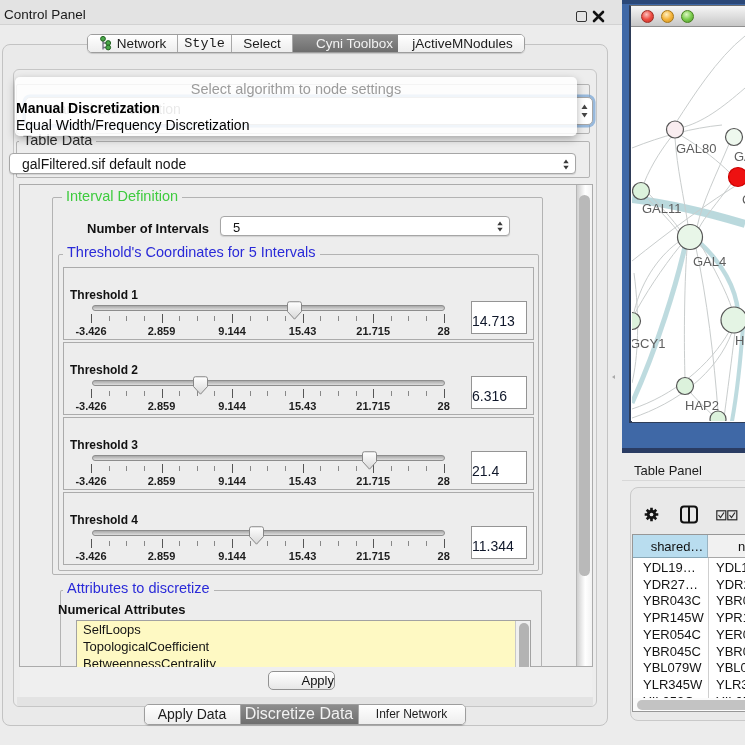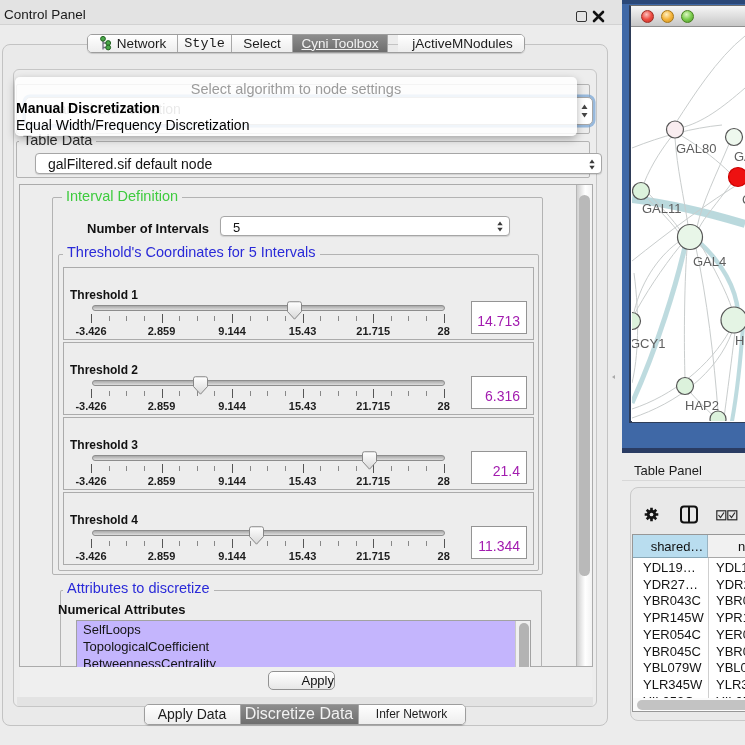--- a/index.html
+++ b/index.html
@@ -11,21 +11,21 @@
 .combo { position:absolute; background:#fff; border:1px solid #a6a6a6; border-radius:4px; box-shadow:0 1px 1px rgba(0,0,0,0.12); }
 .updn { position:absolute; width:9px; }
 .updn svg { display:block; }
 .tab { position:absolute; top:0; height:100%; display:flex; align-items:center; justify-content:center; font-size:12px; color:#1c1c1c; background:linear-gradient(#ffffff,#ededed); border-right:1px solid #a8a8a8; }
 .tabsel { background:linear-gradient(#8d8d8d,#6e6e6e); color:#f2f2f2; }
 #toptabs .tab { font-size:13.5px; }
 .trow { position:absolute; left:63px; width:471px; height:73px; background:#ededed; border:1px solid #ababab; }
 .tlabel { position:absolute; left:6px; top:4px; font-weight:bold; font-size:12px; color:#111;margin-top:16px; }
 .track { position:absolute; left:28px; top:37px; width:353px; height:6px; border-radius:3px; background:linear-gradient(#a9a9a9,#dedede); border:1px solid #8d8d8d; }
 .thumb { position:absolute; top:33px; width:15px; height:19px; }
-.vbox { position:absolute; left:407px; top:33px; width:56px; height:33px; background:#fff; border:1px solid #949494; font-size:14px; color:#a21caf; text-align:right; padding:11px 6px 0 0; }
+.vbox { position:absolute; left:407px; top:33px; width:56px; height:33px; background:#fff; border:1px solid #949494; font-size:14px; color:#0f172a; padding:11px 6px 0 0; }
 .ticklbl { position:absolute; top:57px; width:60px; margin-left:-30px; text-align:center; font-size:11px; font-weight:bold; color:#1d1d1d; }
 </style>
 </head>
 <body>
 
 <div class="abs" style="left:0;top:0;width:622px;height:745px;background:#ececec;">
 
   <div class="abs" style="left:0;top:0;width:622px;height:25px;background:#e3e3e3;border-bottom:1px solid #d2d2d2;">
     <div class="abs" style="left:4px;top:7px;font-size:13.5px;color:#1b1b1b;">Control Panel</div>
     <div class="abs" style="left:576px;top:11px;width:11px;height:11px;border:1.5px solid #333;border-radius:2px;"></div>
@@ -40,39 +40,39 @@
     <div class="tab" style="left:0;width:90px;">
       <svg width="13" height="15" viewBox="0 0 13 15" style="margin-right:5px;">
         <path d="M4 3 V13.5 M4 7 H9 M4 11.5 H9" stroke="#6f6f7f" stroke-width="1.3" fill="none"></path>
         <circle cx="4" cy="2.8" r="2.4" fill="#4aa84a" stroke="#206020" stroke-width="1"></circle>
         <circle cx="9.2" cy="7" r="2.4" fill="#4aa84a" stroke="#206020" stroke-width="1"></circle>
         <circle cx="9.2" cy="11.5" r="2.4" fill="#4aa84a" stroke="#206020" stroke-width="1"></circle>
       </svg>
       Network</div>
     <div class="tab" style="left:90px;width:54px;font-family:Liberation Mono, monospace;">Style</div>
     <div class="tab" style="left:144px;width:61px;">Select</div>
-    <div class="tab tabsel" style="left:205px;width:95px;text-decoration:underline;">Cyni Toolbox</div>
+    <div class="tab tabsel" style="left:205px;width:124px;">Cyni Toolbox</div>
     <div class="tab" style="left:310px;width:129px;border-right:none;">jActiveMNodules</div>
   </div>
 
   <div class="abs" style="left:13px;top:69px;width:584px;height:638px;background:#ededed;border:1px solid #c6c6c6;border-radius:6px;"></div>
 
   <div class="grp" style="left:16px;top:84px;width:574px;height:50px;border-color:#b3b3b3;"></div>
 
   <div class="combo" style="left:25px;top:97px;width:568px;height:28px;box-shadow:0 0 0 2.5px rgba(116,163,212,0.7);border-radius:5px;"></div>
   <div class="updn" style="left:581px;top:104px;">
     <svg width="7" height="14" viewBox="0 0 7 14">
         <path d="M3.5 0.5 L6.5 5 H0.5 Z" fill="#444"></path>
         <path d="M3.5 13.5 L0.5 9 H6.5 Z" fill="#444"></path>
       </svg>
   </div>
 
   <div class="grp" style="left:16px;top:141px;width:574px;height:37px;"></div>
   <div class="gtitle" style="left:19px;top:133px;color:#2b2b2b;">Table Data</div>
-  <div class="combo" style="left:35px;top:153px;width:567px;height:21px;">
+  <div class="combo" style="left:9px;top:153px;width:567px;height:21px;">
     <div class="abs" style="left:12px;top:1.5px;font-size:14px;color:#141414;">galFiltered.sif default node</div>
     <svg class="abs" style="right:6px;top:4.5px;" width="6" height="11" viewBox="0 0 6 11">
         <path d="M3 0.5 L5.7 4.3 H0.3 Z" fill="#3a3a3a"></path>
         <path d="M3 10.5 L0.3 6.7 H5.7 Z" fill="#3a3a3a"></path>
       </svg>
   </div>
 
   <div class="abs" style="left:19px;top:184px;width:574px;height:483px;background:#ededed;border:1px solid #ababab;"></div>
 
   <div class="abs" style="left:576px;top:185px;width:16px;height:481px;background:linear-gradient(90deg,#cfcfcf,#ffffff 55%,#f2f2f2);border-left:1px solid #b5b5b5;"></div>
@@ -254,21 +254,21 @@
               <stop offset="1" stop-color="#d8d8d8"></stop>
             </linearGradient>
           </defs>
         </svg></div>
   <div class="vbox">11.344</div>
 </div>
 
   <div class="grp" style="left:60px;top:590px;width:482px;height:90px;border-bottom:none;"></div>
   <div class="gtitle" style="left:63px;top:580.5px;color:#2a2ad8;">Attributes to discretize</div>
   <div class="abs" style="left:58px;top:602px;font-size:13px;font-weight:bold;color:#111;">Numerical Attributes</div>
-  <div class="abs" style="left:76px;top:620px;width:455px;height:58px;background:#c4b5fd;border:1px solid #a2a2a2;border-bottom:none;overflow:hidden;">
+  <div class="abs" style="left:76px;top:620px;width:455px;height:58px;background:#fef9c3;border:1px solid #a2a2a2;border-bottom:none;overflow:hidden;">
     <div style="padding:0px 0 0 6px;font-size:13px;color:#141414;line-height:17px;">SelfLoops<br>TopologicalCoefficient<br>BetweennessCentrality</div>
     <div class="abs" style="left:438px;top:0;width:17px;height:47px;background:#f0f0f0;border-left:1px solid #c9c9c9;"></div>
     <div class="abs" style="left:442px;top:1.5px;width:9.5px;height:60px;background:#b3b3b3;border-radius:5px;"></div>
   </div>
 
   <div class="abs" style="left:20px;top:667px;width:572px;height:30px;background:#efefef;"></div>
   <div class="abs" style="left:17px;top:697px;width:576px;height:9px;background:#e3e3e3;"></div>
   <div class="abs" style="left:268px;top:671px;width:67px;height:19px;background:linear-gradient(#ffffff,#e7e7e7);border:1px solid #929292;border-radius:5px;font-size:13px;color:#111;text-align:right;line-height:18px;">Apply</div>
 
   <div class="abs" style="left:143.5px;top:703.5px;width:322px;height:21px;border:1px solid #9d9d9d;border-radius:5px;overflow:hidden;box-shadow:0 1px 1px rgba(0,0,0,0.15);font-size:0;">

